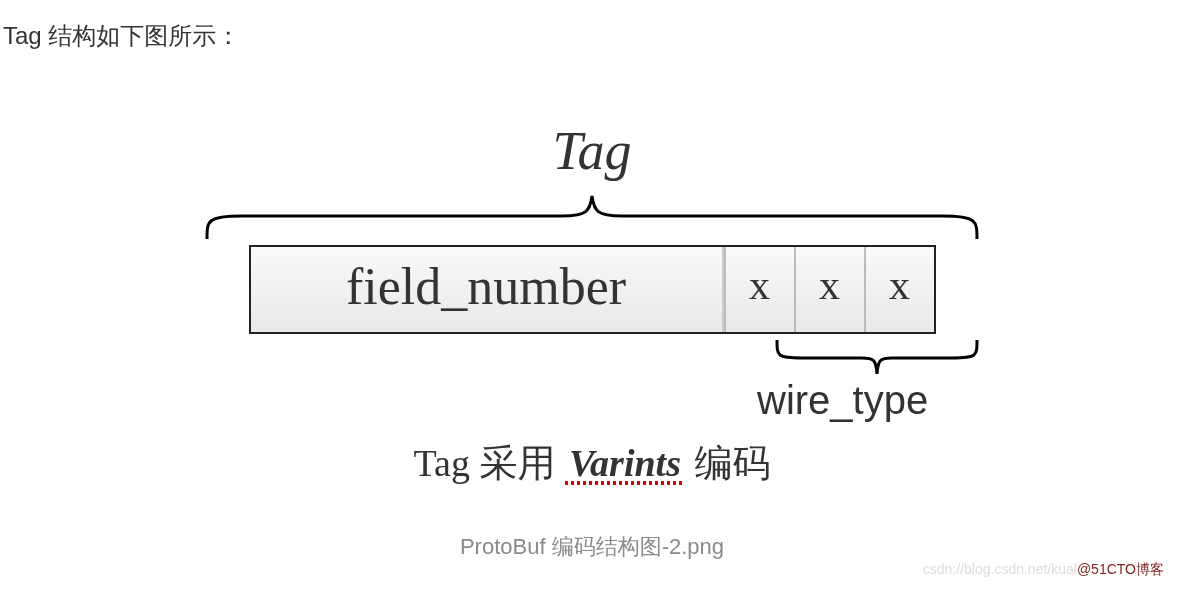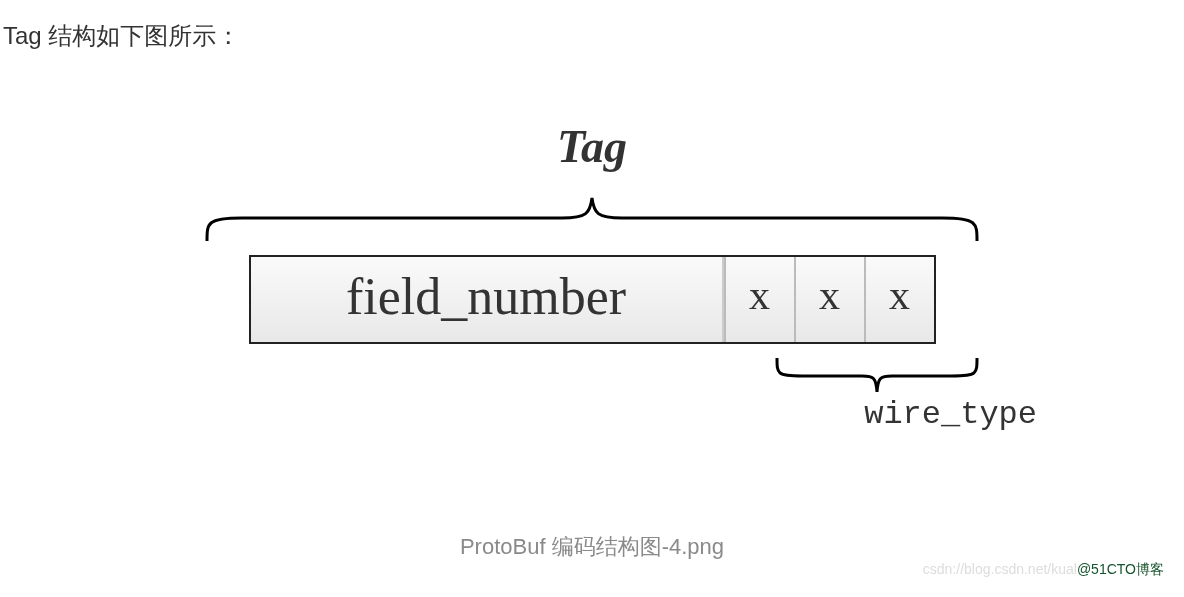--- a/index.html
+++ b/index.html
@@ -20,35 +20,35 @@
     }
     .diagram-area {
       position: absolute;
       top: 120px;
       left: 0;
       width: 100%;
     }
     .tag-title {
       font-family: 'Comic Sans MS', cursive;
       font-style: italic;
-      font-weight: bold;
-      font-size: 46px;
+      font-weight: normal;
+      font-size: 54px;
       text-align: center;
-      margin-bottom: 20px;
+      margin-bottom: 9px;
     }
     .top-brace {
       width: 780px;
       height: 50px;
       margin: 0 auto;
       position: relative;
     }
     .top-brace svg { width: 100%; height: 100%; }
     .box-row {
       width: 687px;
-      margin: 12px auto;
+      margin: 4px auto;
       display: flex;
       border: 2px solid #222;
       background: #0369a1;
     }
     .field-number-box {
       flex: 1;
       text-align: center;
       font-family: 'Comic Sans MS', cursive;
       font-size: 52px;
       padding: 10px 0 16px 0;
@@ -75,24 +75,24 @@
       position: absolute;
       right: 0;
       width: 210px;
       height: 40px;
     }
     .bottom-brace svg { width: 100%; height: 100%; }
     .wire-type-label {
       position: absolute;
       right: -55px;
       top: 40px;
-      font-family: Liberation Mono, monospace;
-      font-size: 32px;
+      font-family: Liberation Sans, sans-serif;
+      font-size: 40px;
       width: 280px;
-      text-align: right;
+      text-align: left;
     }
     .encoding-line {
       width: 780px;
       margin: 60px auto 0 auto;
       text-align: center;
       font-family: 'Comic Sans MS', 'Kaiti', cursive;
       font-size: 38px;
     }
     .varints-word {
       font-style: italic;
@@ -118,21 +118,21 @@
       color: #8a8a8a;
       font-size: 22px;
     }
     .watermark {
       position: absolute;
       bottom: 18px;
       right: 20px;
       color: #ddd;
       font-size: 14px;
     }
-    .watermark .dark { color: #14532d; }
+    .watermark .dark { color: #7f1d1d; }
   </style>
 </head>
 <body>
 
 <div class="intro-text">Tag 结构如下图所示：</div>
 
 <div class="diagram-area">
   <div class="tag-title">Tag</div>
 
   <div class="top-brace">
@@ -150,19 +150,22 @@
 
   <div class="bottom-brace-wrap">
     <div class="bottom-brace">
       <svg viewBox="0 0 210 40" preserveAspectRatio="none">
         <path d="M 5 2 C 5 18, 5 20, 30 20 L 90 20 C 102 20, 104 22, 105 36 C 106 22, 108 20, 120 20 L 180 20 C 205 20, 205 18, 205 2" fill="none" stroke="#000" stroke-width="3"></path>
       </svg>
       <div class="wire-type-label">wire_type</div>
     </div>
   </div>
 
+  <div class="encoding-line">
+    <span>Tag 采用 </span><span class="varints-word">Varints</span><span> 编码</span>
+  </div>
 </div>
 
-<div class="caption">ProtoBuf 编码结构图-4.png</div>
+<div class="caption">ProtoBuf 编码结构图-2.png</div>
 
 <div class="watermark">
   <span>csdn://blog.csdn.net/kual</span><span class="dark">@51CTO博客</span>
 </div>
 
 </body></html>

